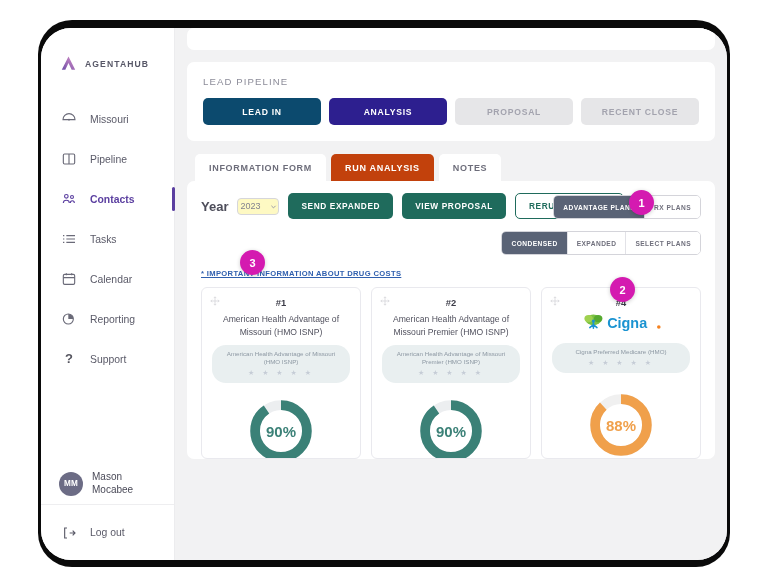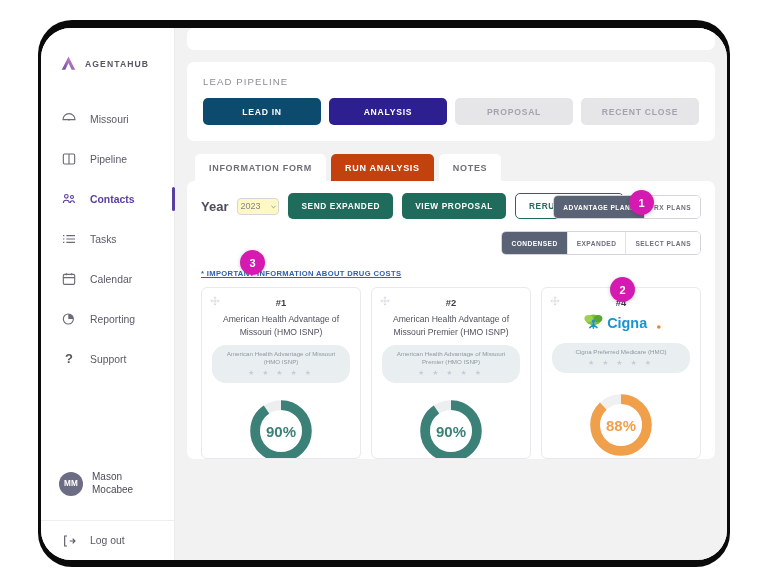--- a/index.html
+++ b/index.html
@@ -67,21 +67,21 @@
   .avatar {
     width: 24px; height: 24px; border-radius: 50%;
     background: #6c6c85; color: #fff;
     font-size: 8.2px; font-weight: 700;
     display: flex; align-items: center; justify-content: center;
     letter-spacing: .3px; flex: none;
   }
   .user-name { font-size: 10px; color: #4a4a58; line-height: 12.5px; }
   .logout-row {
     position: absolute; left: 0; bottom: 0;
-    width: 100%; height: 40px;
+    width: 100%; height: 56px;
     display: flex; align-items: center; gap: 13px;
     padding-left: 20px;
     border-top: 1px solid #eeeef0;
     font-size: 10.4px; color: #5a5a68; cursor: pointer;
   }
 
   
   #main {
     position: absolute;
     left: 134px; top: 0; right: 0; bottom: 0;

